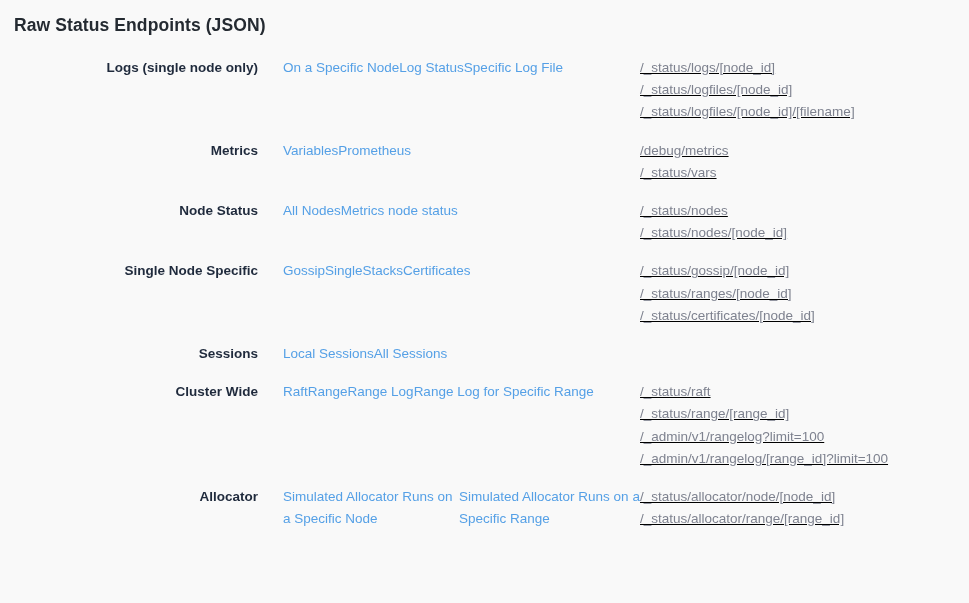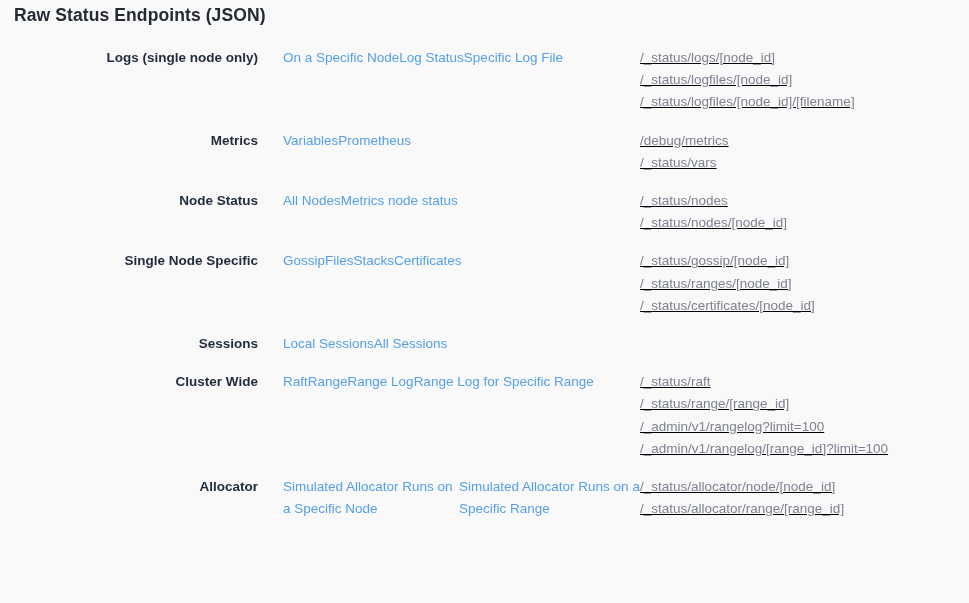--- a/index.html
+++ b/index.html
@@ -11,21 +11,21 @@
   }
   * { margin: 0; padding: 0; box-sizing: border-box; }
   html, body {
     width: 969px;
     height: 603px;
     overflow: hidden;
     background: var(--background);
     font-family: "Liberation Sans", sans-serif;
   }
   .page {
-    padding: 5px 0 0 14px;
+    padding: 15px 0 0 14px;
   }
   .page-title {
     font-size: 17.5px;
     font-weight: 600;
     letter-spacing: 0.1px;
     color: var(--title);
     margin-bottom: 21px;
   }
   .endpoint-table {
     width: 100%;
@@ -121,21 +121,21 @@
 
   <div class="path">/_status/nodes/[node_id]</div>
 </div>
   </div>
 
   <div class="group">
     <div class="category">Single Node Specific</div>
     <div class="links">
   <a class="link" href="#">Gossip</a>
 
-  <a class="link" href="#">Files</a>
+  <a class="link" href="#">Single</a>
 
   <a class="link" href="#">Stacks</a>
 
   <a class="link" href="#">Certificates</a>
 </div>
     <div class="paths">
   <div class="path">/_status/gossip/[node_id]</div>
 
   <div class="path">/_status/ranges/[node_id]</div>
 

